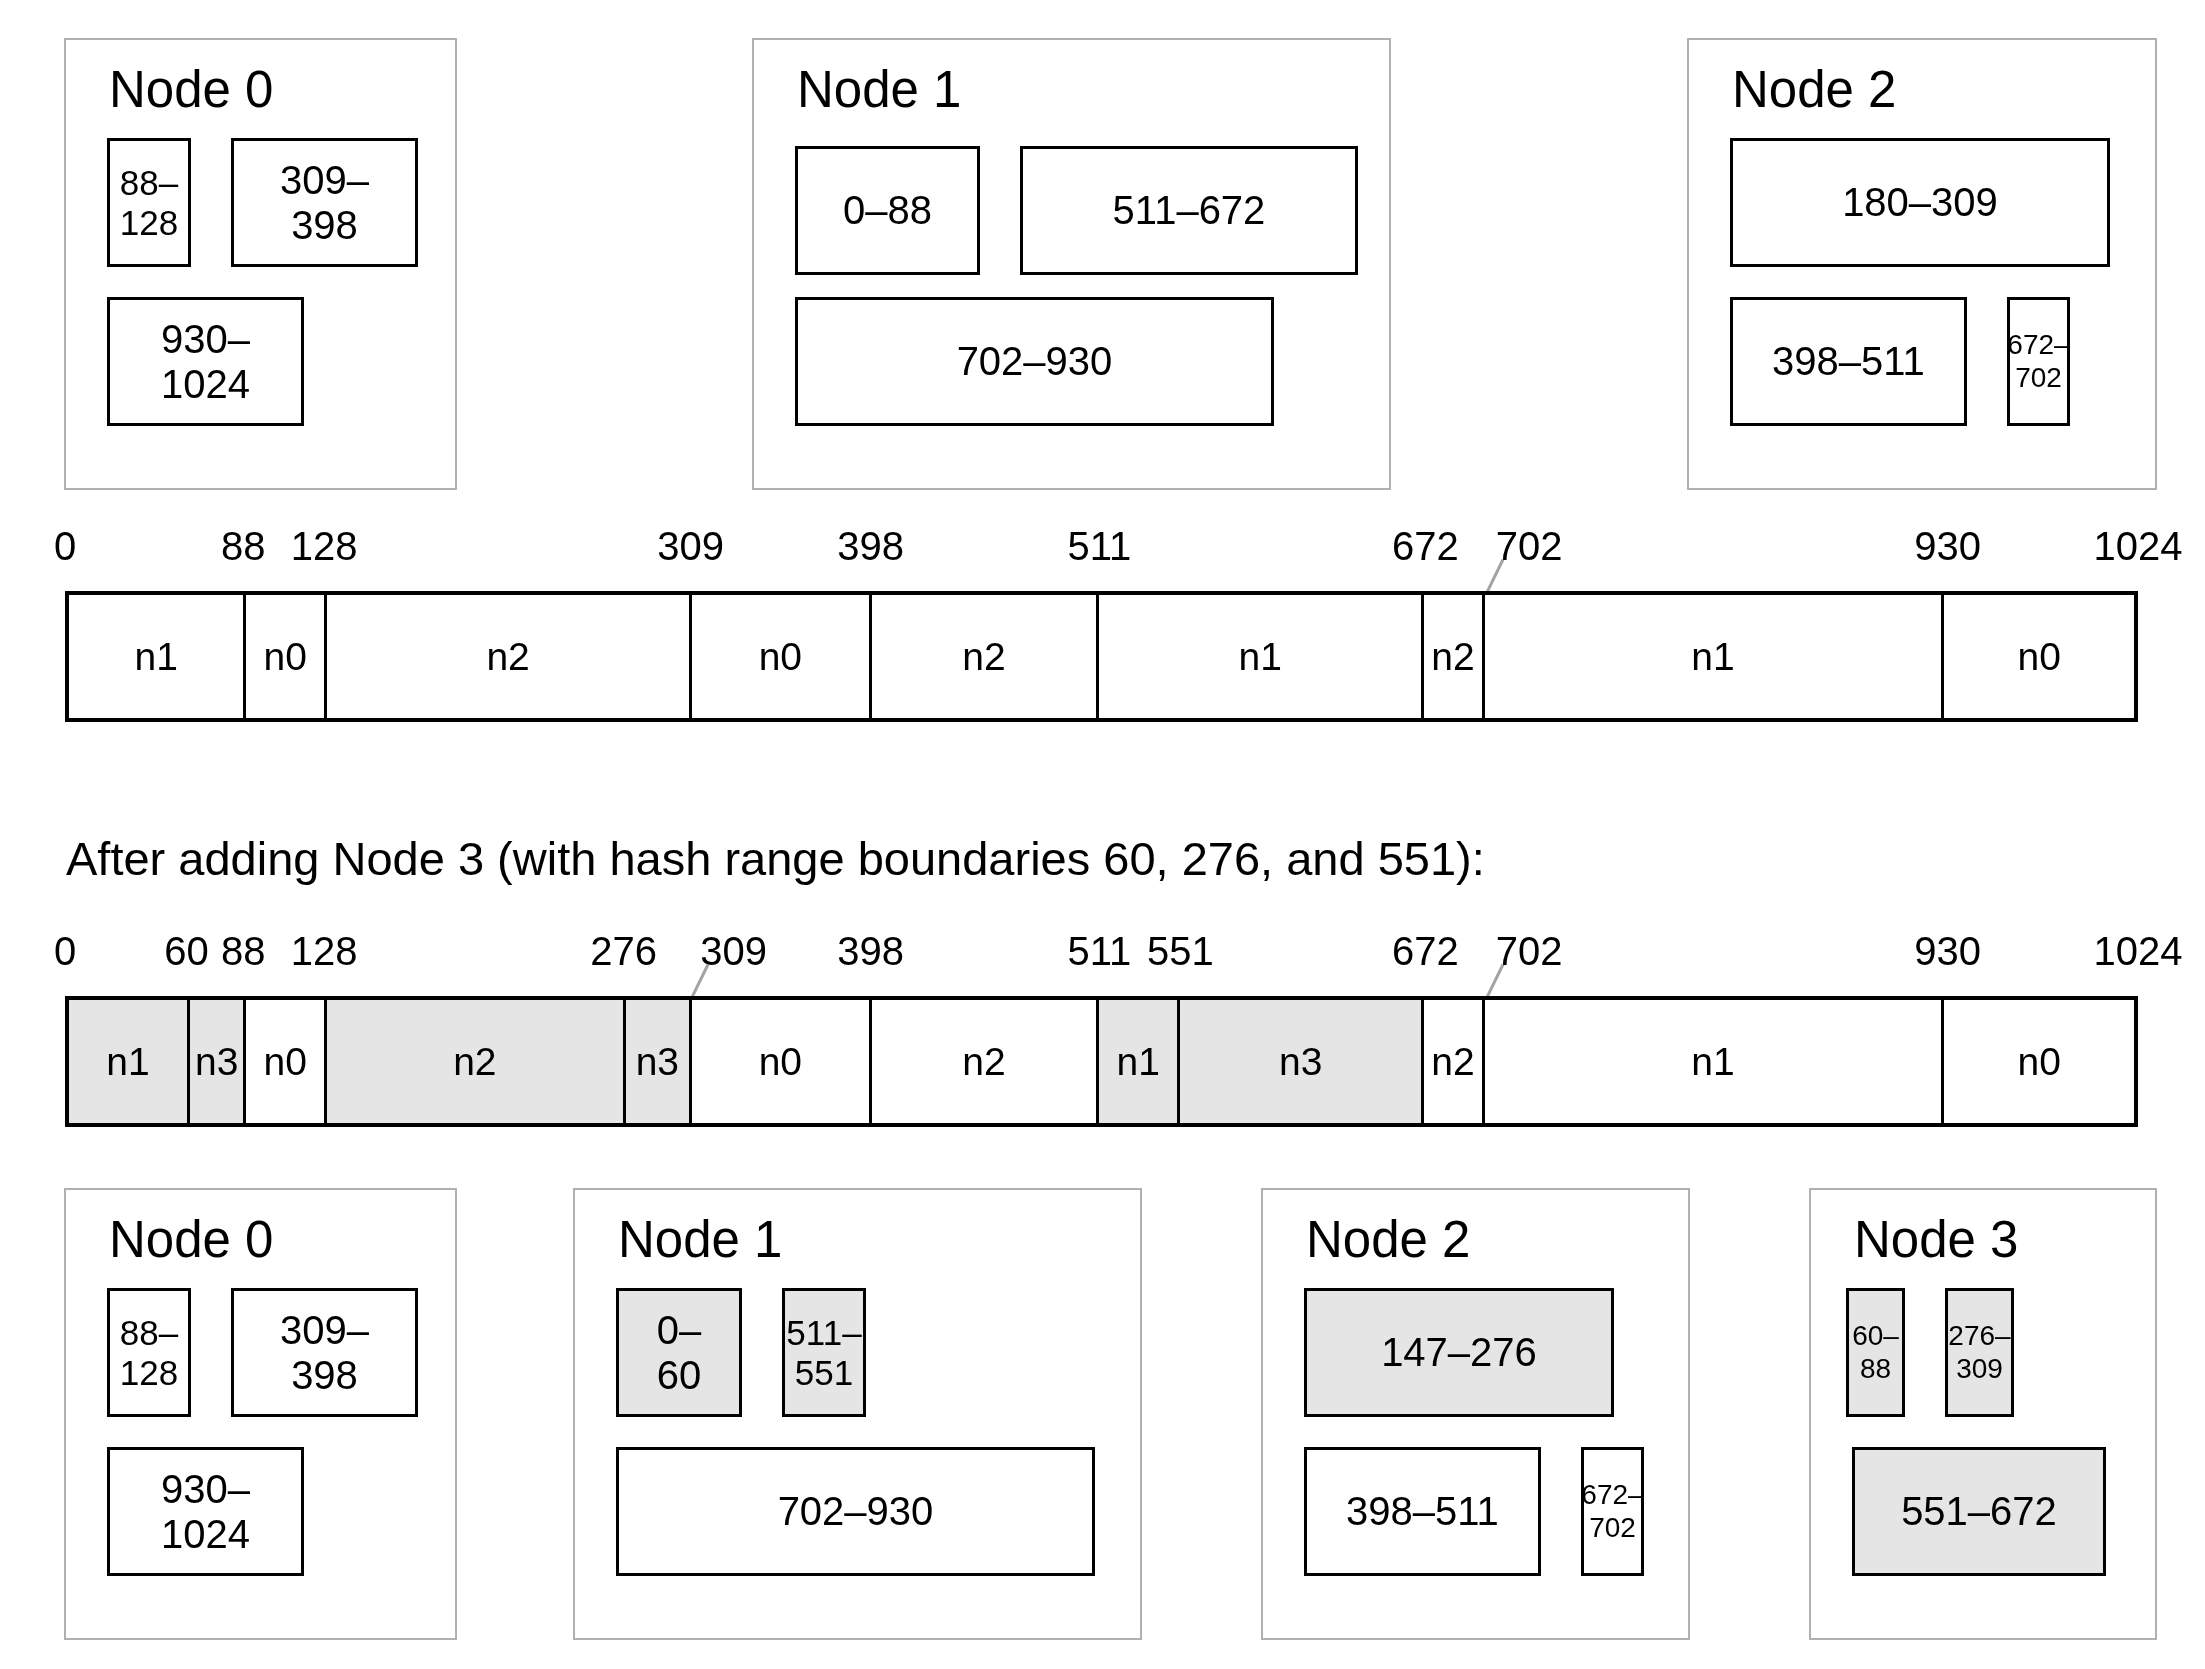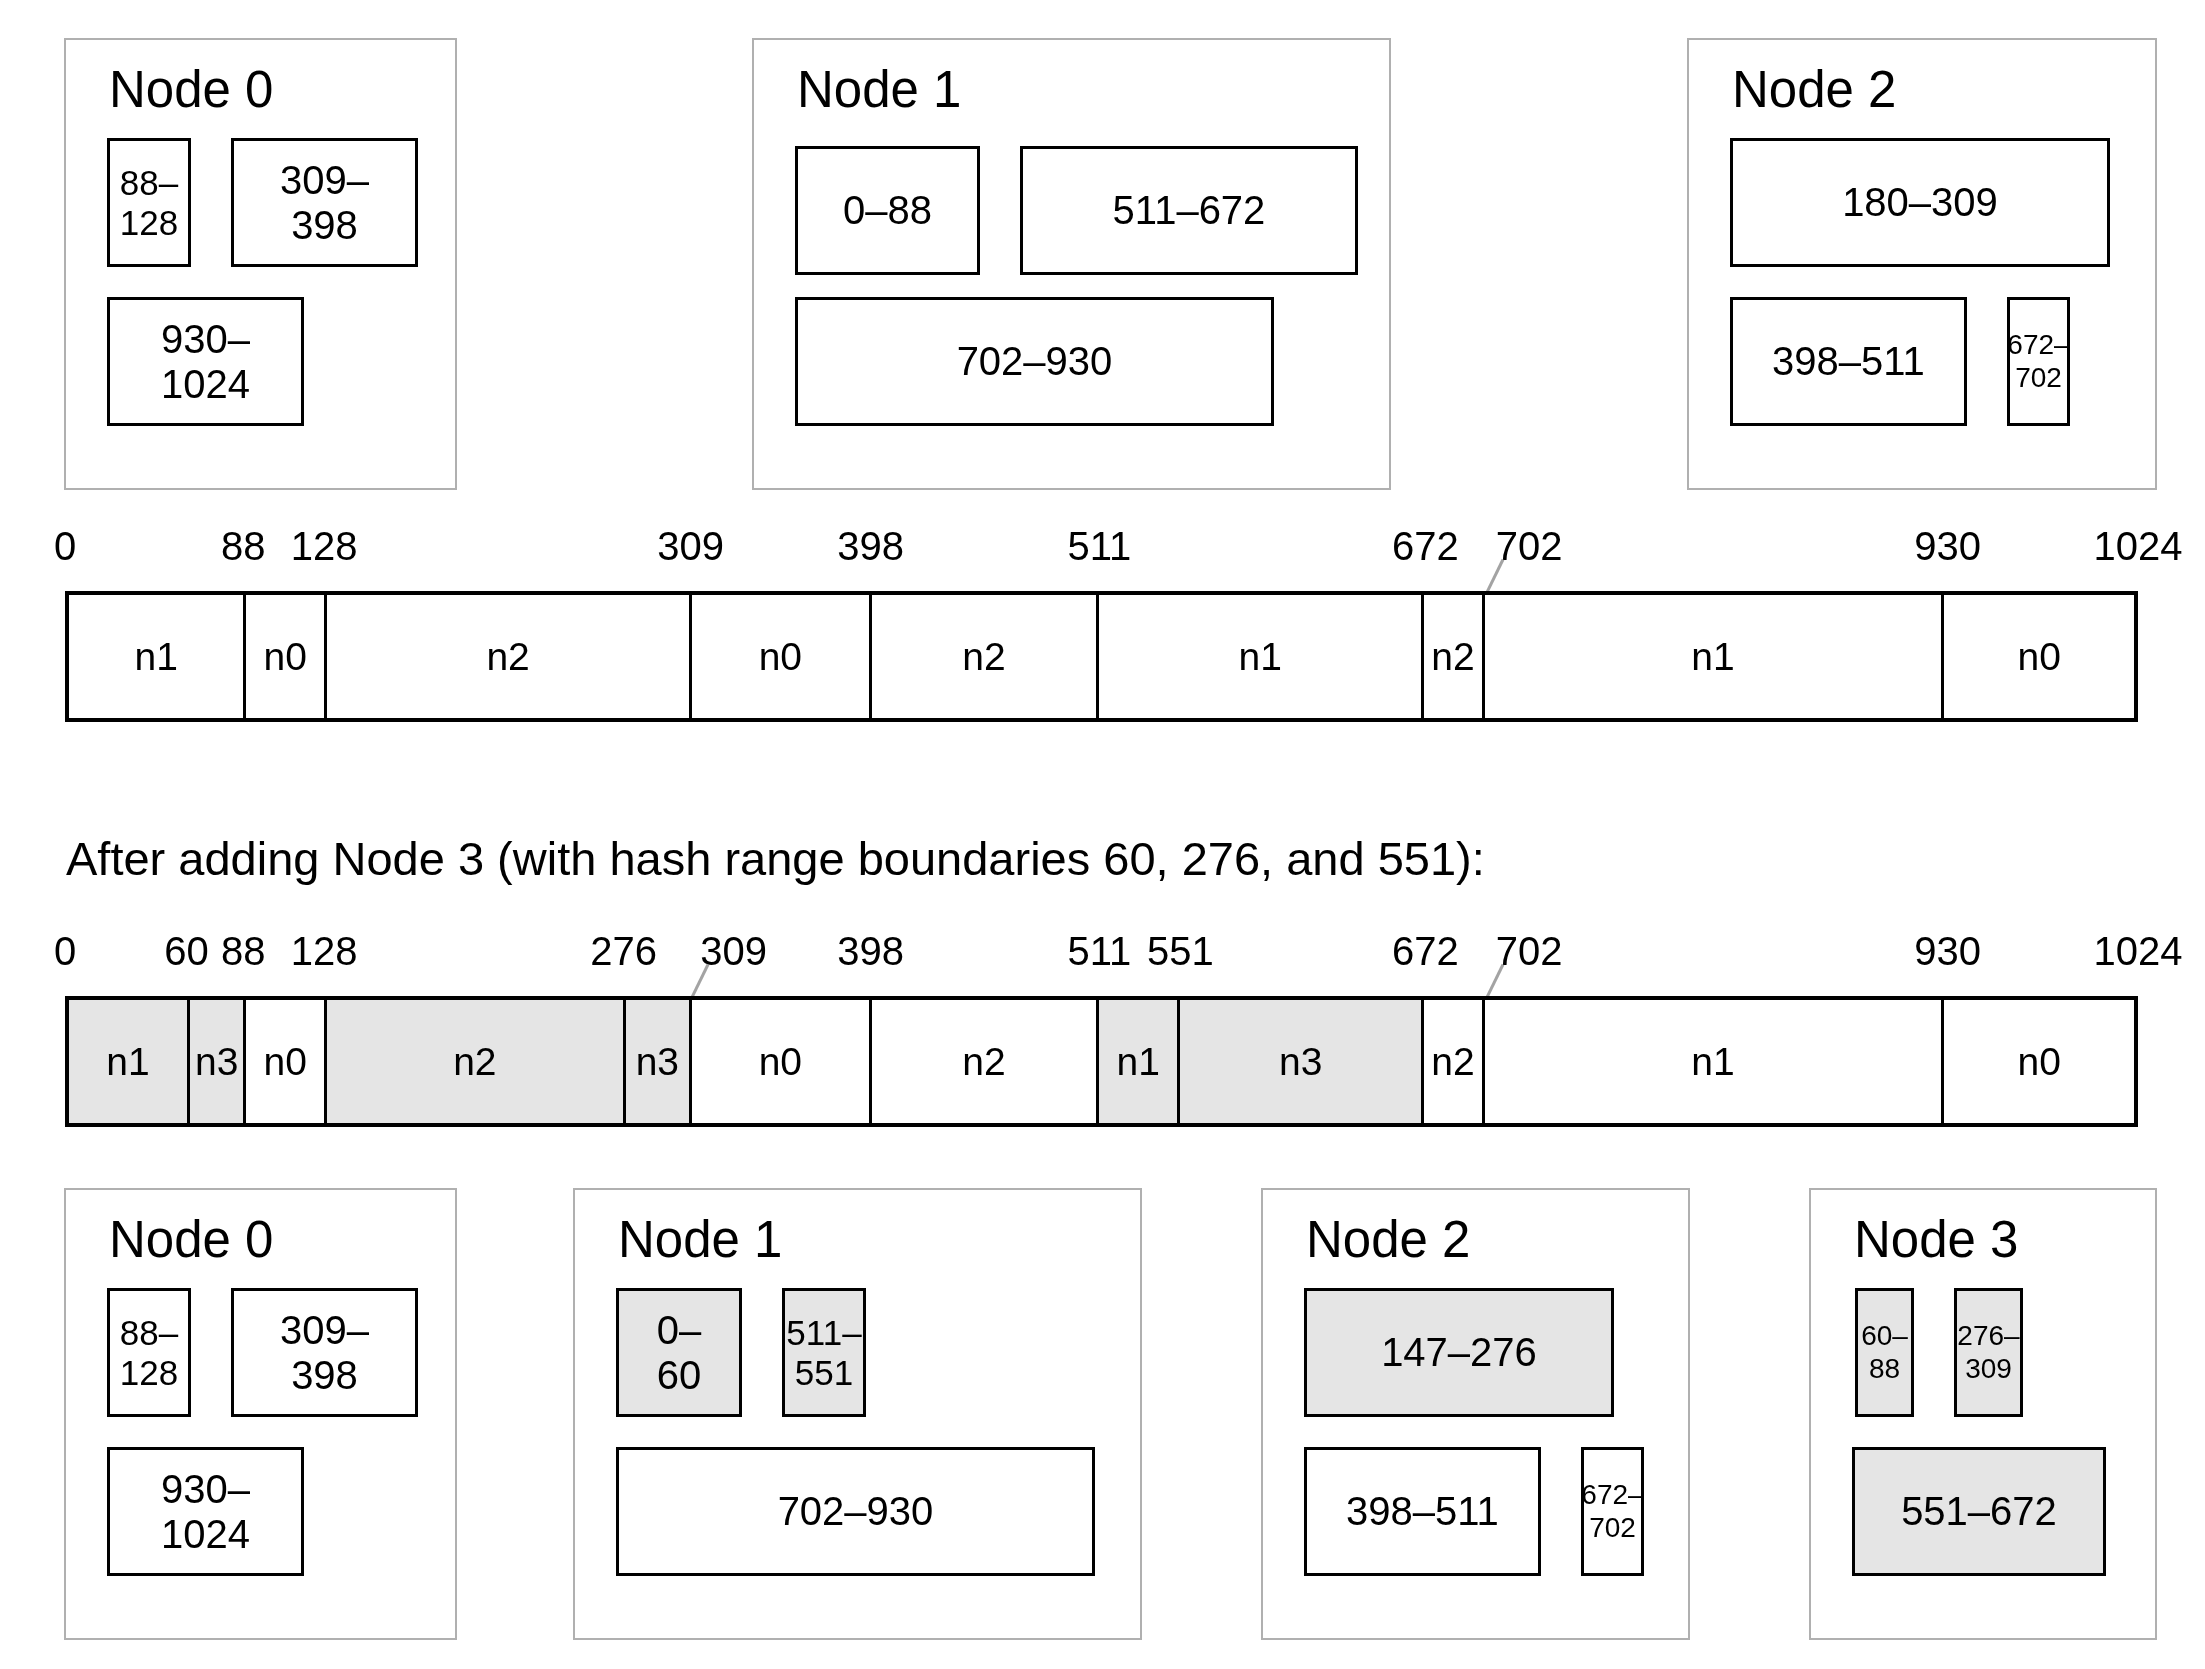--- a/index.html
+++ b/index.html
@@ -153,21 +153,21 @@
           <span class="pline">398–511</span>
         </div>
         <div class="partition-box narrow" style="width: 63px;">
           <span class="pline">672–</span>
           <span class="pline">702</span>
         </div>
       </div>
     </div>
     <div class="node-box" style="left: 1809px; top: 1188px; width: 348px; height: 452px;">
       <div class="node-title">Node 3</div>
-      <div class="partition-row" style="left: 44px; top: 98px;">
+      <div class="partition-row" style="left: 35px; top: 98px;">
         <div class="partition-box shaded narrow" style="width: 59px;">
           <span class="pline">60–</span>
           <span class="pline">88</span>
         </div>
         <div class="partition-box shaded narrow" style="width: 69px;">
           <span class="pline">276–</span>
           <span class="pline">309</span>
         </div>
       </div>
       <div class="partition-row" style="left: 41px; top: 257px;">

